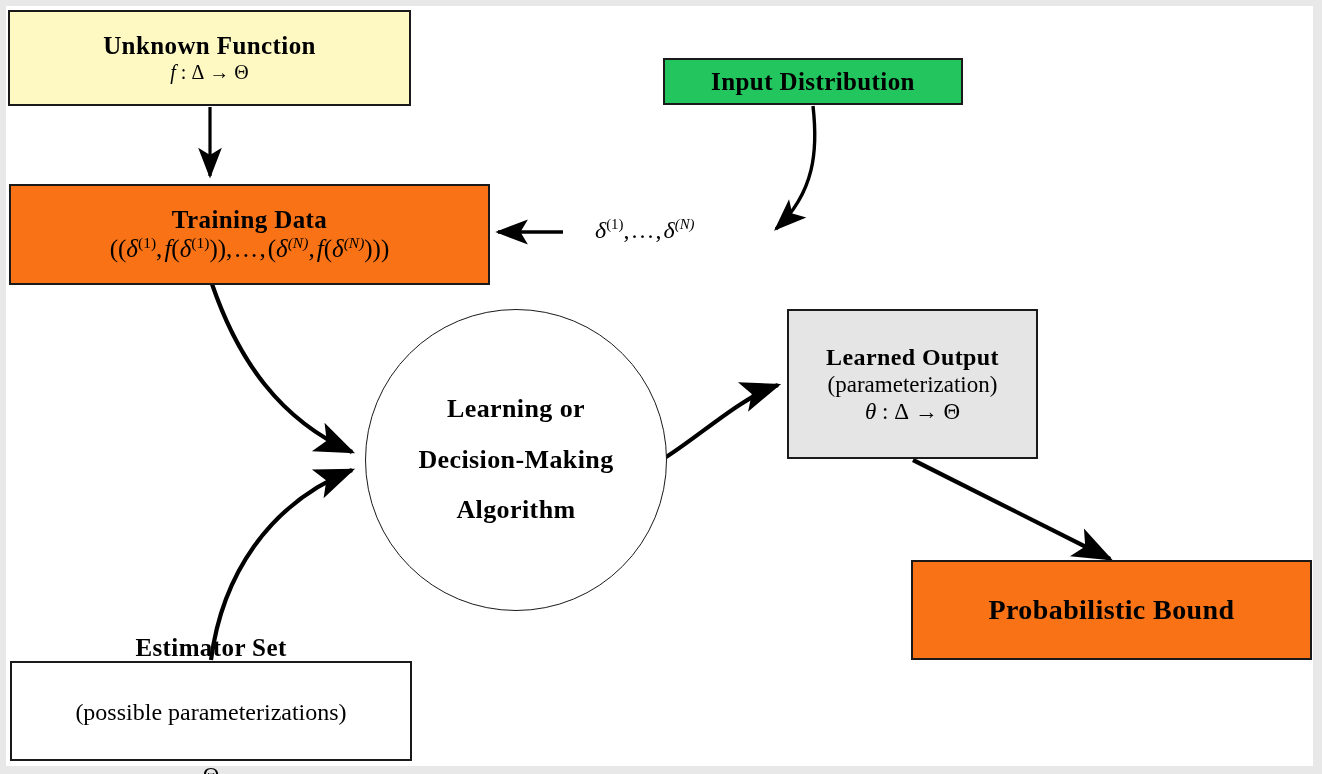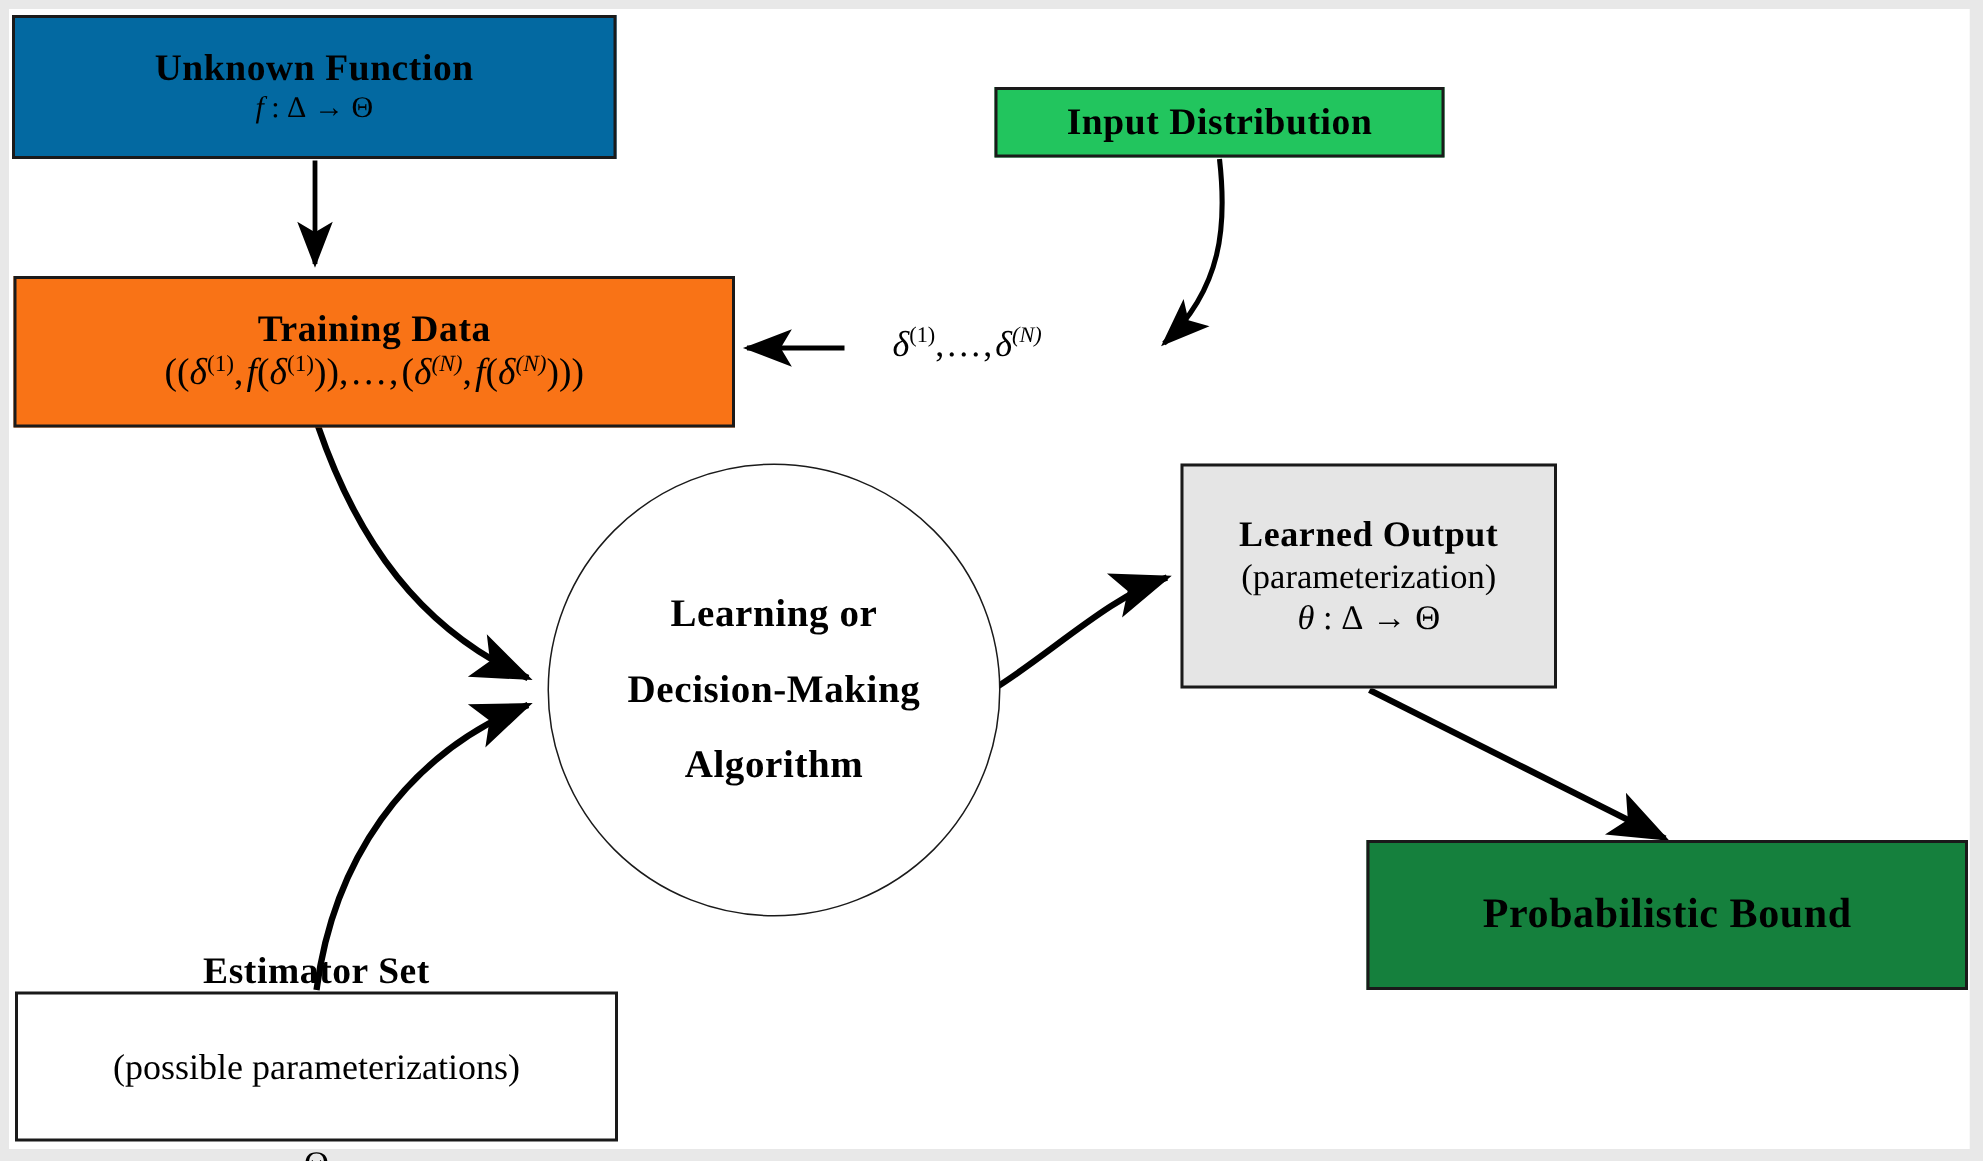--- a/index.html
+++ b/index.html
@@ -63,37 +63,37 @@
     font-family: "Liberation Serif", "DejaVu Serif", serif;
     font-style: italic;
     font-size: 20px;
     white-space: nowrap;
   }
   .node .math .up { font-style: normal; }
 
   
   #node-unknown-function {
     left: 8px; top: 10px; width: 403px; height: 96px;
-    background: #0369a1;
+    background: #fef9c3;
   }
   #node-training-data {
     left: 9px; top: 184px; width: 481px; height: 101px;
     background: #f97316;
   }
   #node-input-distribution {
     left: 663px; top: 58px; width: 300px; height: 47px;
     background: #22c55e;
   }
   #node-learned-output {
     left: 787px; top: 309px; width: 251px; height: 150px;
     background: #e5e5e5;
   }
   #node-probabilistic-bound {
     left: 911px; top: 560px; width: 401px; height: 100px;
-    background: #15803d;
+    background: #f97316;
   }
   #node-estimator-set {
     left: 10px; top: 661px; width: 402px; height: 100px;
     background: #ffffff;
     gap: 36px;
   }
   #node-algorithm {
     left: 365px; top: 309px; width: 302px; height: 302px;
     border-radius: 50%;
     border-width: 1.5px;

